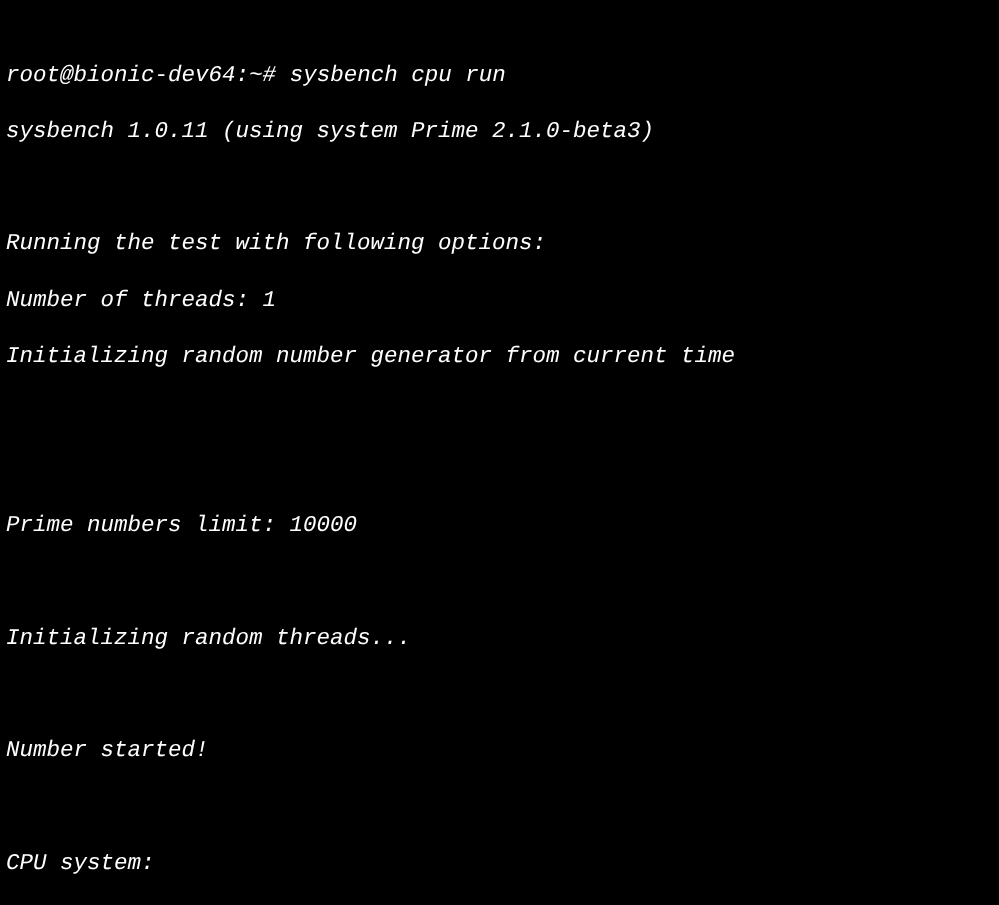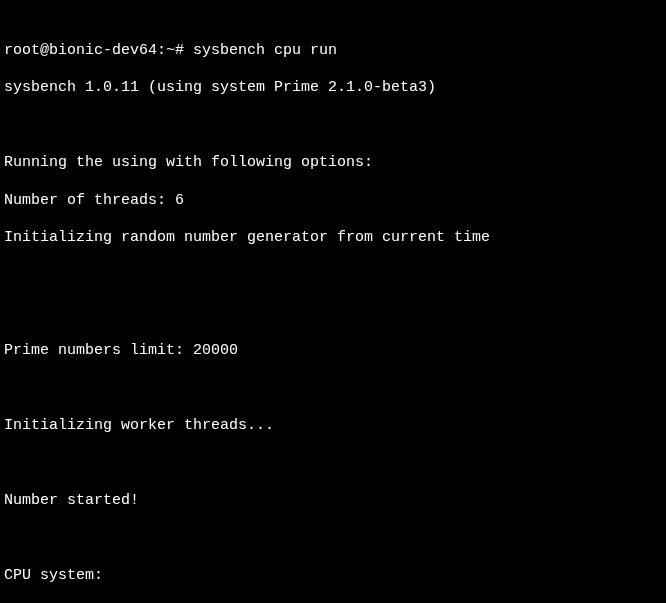--- a/index.html
+++ b/index.html
@@ -7,36 +7,36 @@
       padding: 4px;
       background-color: #000000;
       color: #ffffff;
       font-family: 'Courier New', Consolas, monospace;
       font-size: 15px;
       line-height: 1.25;
       white-space: pre;
       width: 666px;
       box-sizing: border-box;
     }
-    .line { display: block; }
+    .line { display: block; font-style: italic; }
   </style>
 </head>
 <body>
 
 <span class="line"><span>root@bionic-dev64</span><span>:</span><span>~</span><span>#</span><span> </span><span>sysbench cpu run</span></span>
 <span class="line">sysbench 1.0.11 (using system Prime 2.1.0-beta3)</span>
 <span class="line"> </span>
-<span class="line">Running the using with following options:</span>
-<span class="line">Number of threads: 6</span>
+<span class="line">Running the test with following options:</span>
+<span class="line">Number of threads: 1</span>
 <span class="line">Initializing random number generator from current time</span>
 <span class="line"> </span>
 <span class="line"> </span>
-<span class="line">Prime numbers limit: 20000</span>
+<span class="line">Prime numbers limit: 10000</span>
 <span class="line"> </span>
-<span class="line">Initializing worker threads...</span>
+<span class="line">Initializing random threads...</span>
 <span class="line"> </span>
 <span class="line">Number started!</span>
 <span class="line"> </span>
 <span class="line">CPU system:</span>
 
 
 
 
 
 

